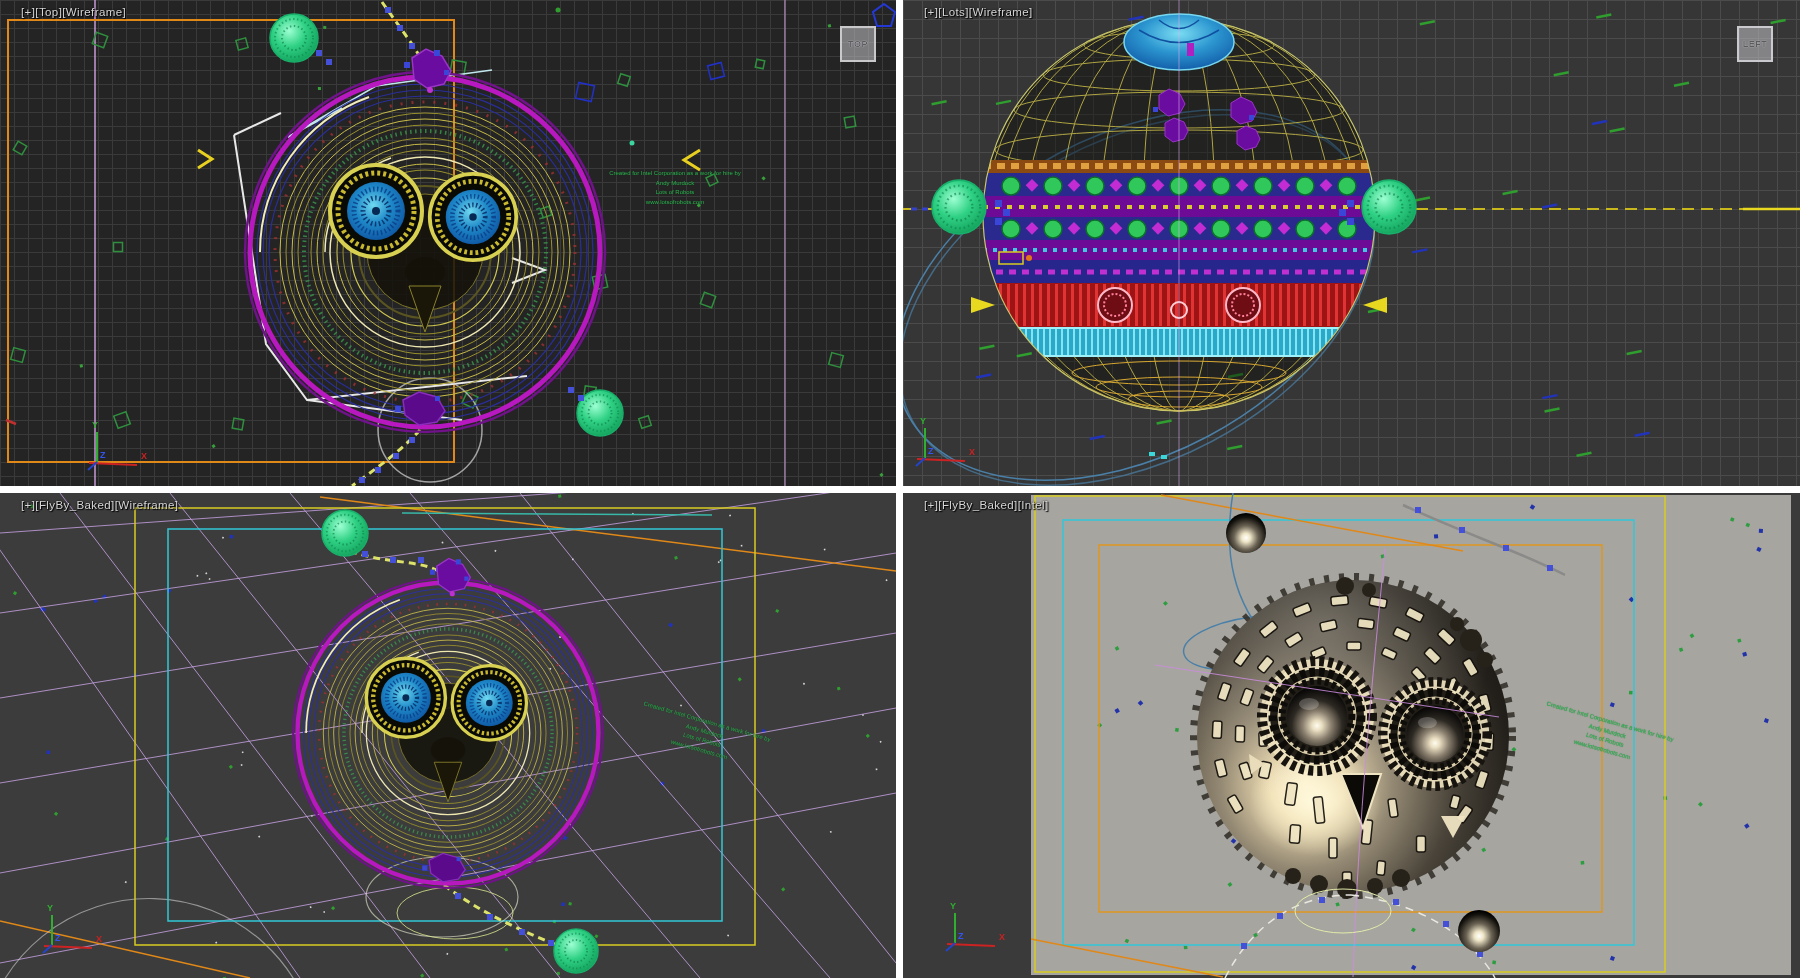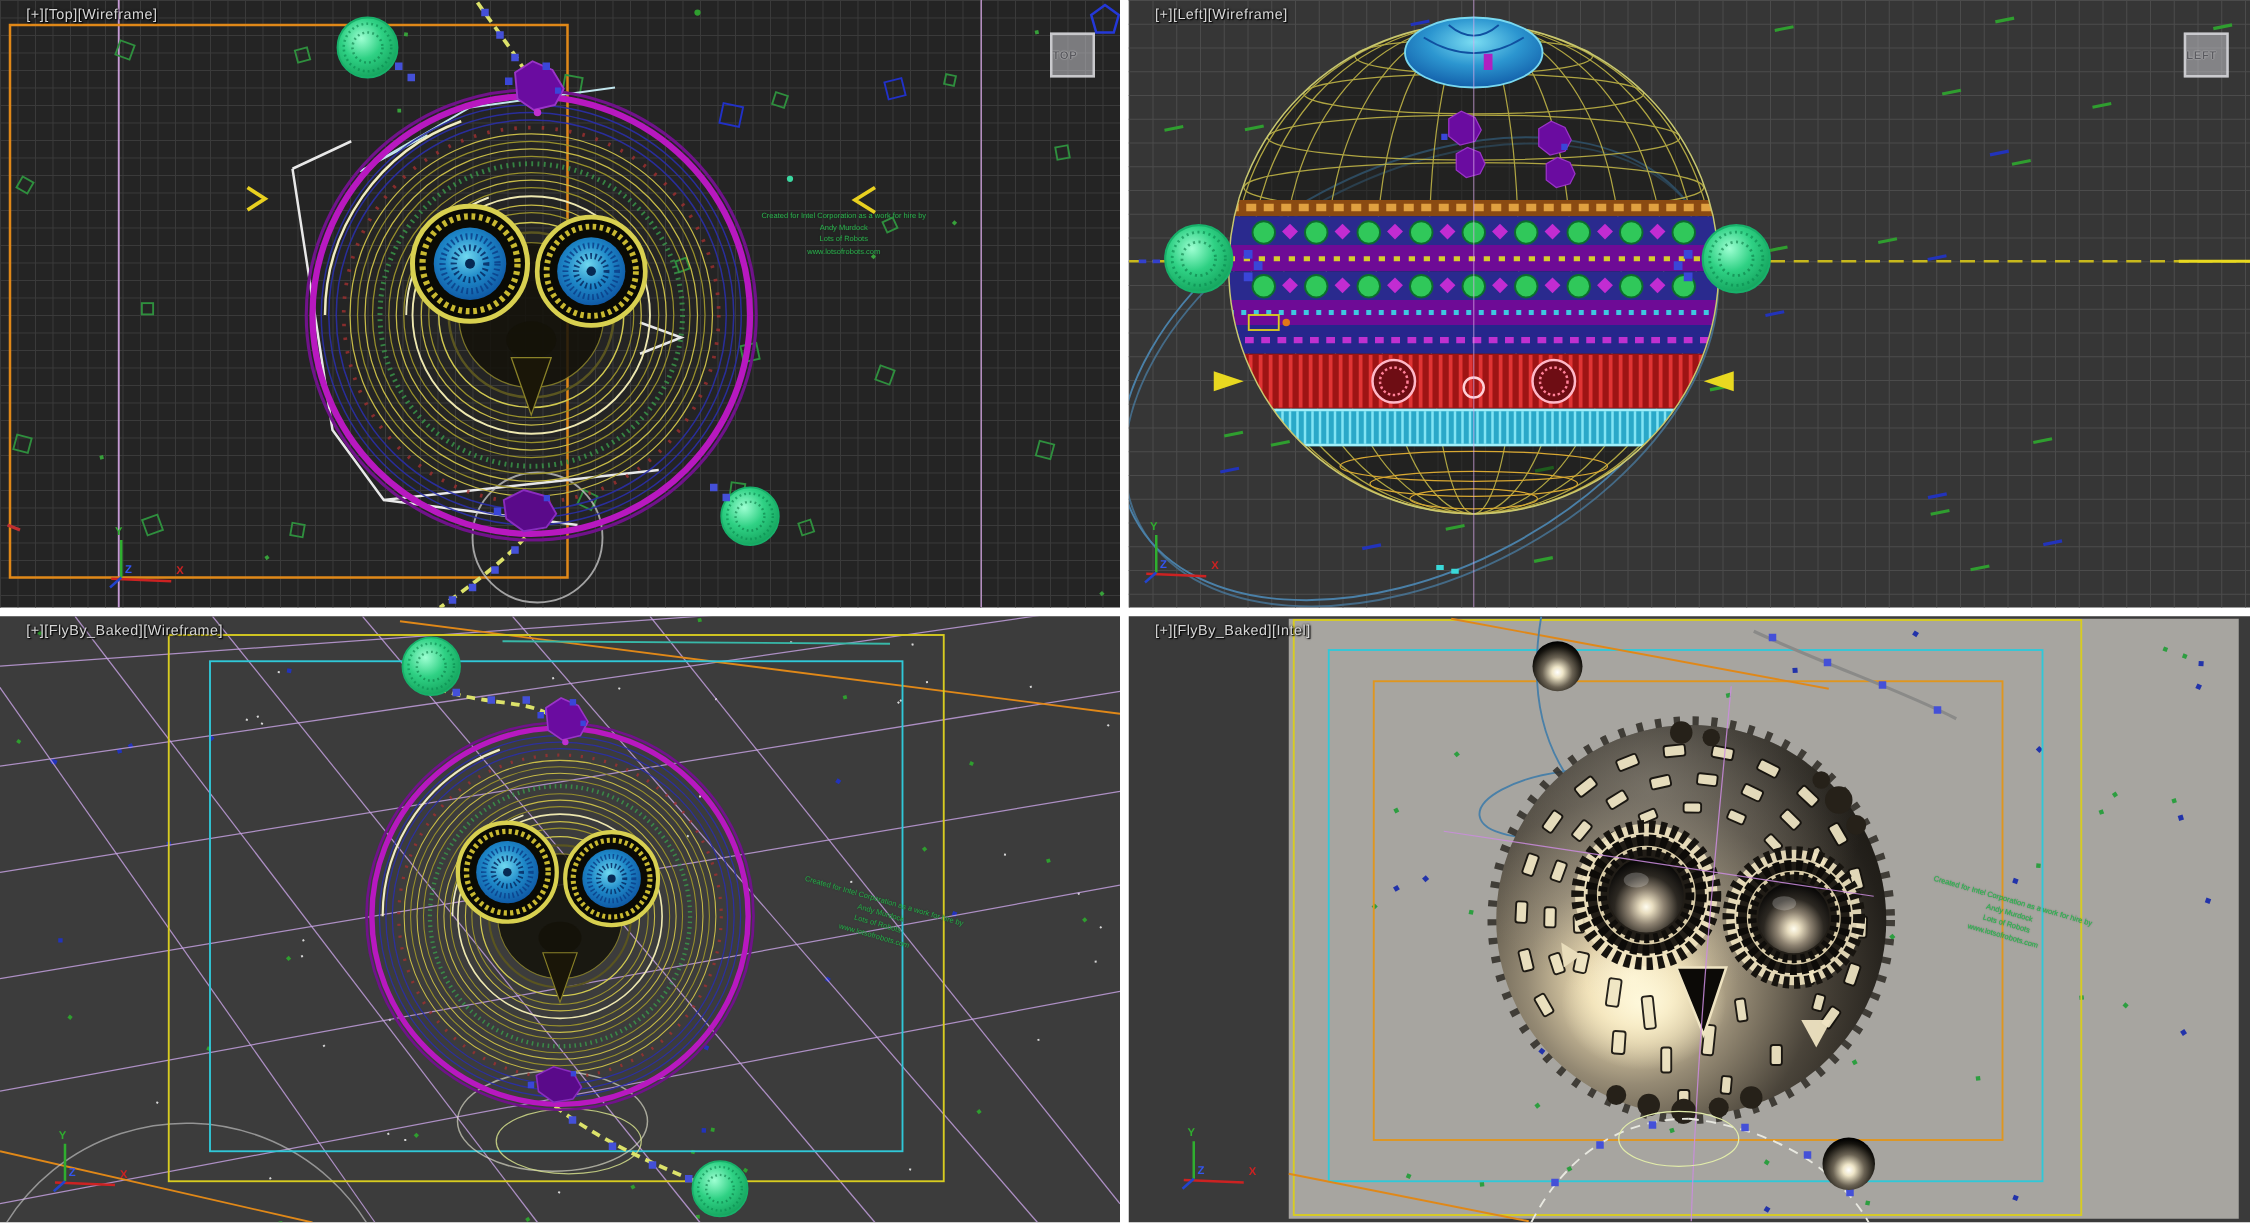--- a/index.html
+++ b/index.html
@@ -12,21 +12,21 @@
   #vp-left{left:903px;top:0;width:897px;height:486px;background-color:#363636;
     background-image:linear-gradient(#4b4b4b 1px,transparent 1px),linear-gradient(90deg,#4b4b4b 1px,transparent 1px);
     background-size:19px 19px;}
   #vp-fwire{left:0;top:493px;width:896px;height:485px;background:#3c3c3c;}
   #vp-fshaded{left:903px;top:493px;width:897px;height:485px;background:#3a3a3a;}
   .vp svg{position:absolute;left:0;top:0;}
   .vplabel{position:absolute;left:8px;top:6px;font-size:11.5px;letter-spacing:.4px;color:#d6d6d6;
     text-shadow:1px 1px 1px #000,0 0 2px #000;z-index:30;cursor:default;white-space:nowrap;padding-left:13px;}
   .viewcube{position:absolute;width:36px;height:36px;background:rgba(195,195,200,.55);
     border:2px solid rgba(225,225,230,.75);box-sizing:border-box;z-index:25;
-    display:flex;align-items:center;font-size:9px;font-weight:bold;
+    display:flex;align-items:center;justify-content:center;font-size:9px;font-weight:bold;
     color:#5a5a5f;letter-spacing:.5px;text-shadow:0 0 1px #fff;}
   .viewcube .inner{pointer-events:none;}
   .wm{position:absolute;z-index:20;text-align:center;color:#2fae4f;font-size:6px;line-height:9.5px;
     text-shadow:0 0 1px rgba(0,60,20,.6);}
   .wm div{white-space:nowrap;}
   .yw{fill:none;stroke:#c8bc48;stroke-width:1;}
   .yw2{fill:none;stroke:#98902c;stroke-width:1;}
   .bluR{fill:none;stroke:#2a2fa8;stroke-width:1.2;opacity:.9;}
   .whiteln{fill:none;stroke:#e8e8e8;stroke-width:2;}
   .cyanln{fill:none;stroke:#c2e6ee;stroke-width:1.5;}
@@ -413,22 +413,22 @@
       <circle cx="126" cy="258" r="3" fill="#e07818"></circle>
       <rect x="246" y="452" width="6" height="4" fill="#3ad8d8"></rect>
         <rect x="258" y="455" width="6" height="4" fill="#3ad8d8"></rect>
       <g>
         <use href="#tripod" transform="translate(22,458)"></use>
         <text class="ax" x="17" y="424" fill="#2fae2f">Y</text>
         <text class="ax" x="66" y="455" fill="#cc2222">X</text>
         <text class="ax" x="25" y="454" fill="#3355ee">Z</text>
       </g>
     </svg>
-    <span class="vplabel">[+][Left][Wireframe]</span>
-    <div class="viewcube" style="left:834px;top:26px;margin-left:10px;">
+    <span class="vplabel">[+][Lots][Wireframe]</span>
+    <div class="viewcube" style="left:834px;top:26px;">
       <span class="inner">LEFT</span>
     </div>
   </div>
 
   <div class="vp" id="vp-fwire">
     <svg width="896" height="485" viewBox="0 0 896 485">
       <g id="spk-w">
           <rect x="222.2815598845482" y="43.8360598788131" width="1.6" height="1.6" fill="#d8d8d8" transform="rotate(4.094118224456906 222.2815598845482 43.8360598788131)"></rect>
           <rect x="730.5753199160099" y="21.597710407804698" width="1.6" height="1.6" fill="#d8d8d8" transform="rotate(72.07599302055314 730.5753199160099 21.597710407804698)"></rect>
           <rect x="632.4630420207977" y="19.777050697011873" width="1.6" height="1.6" fill="#d8d8d8" transform="rotate(25.015251436270773 632.4630420207977 19.777050697011873)"></rect>

